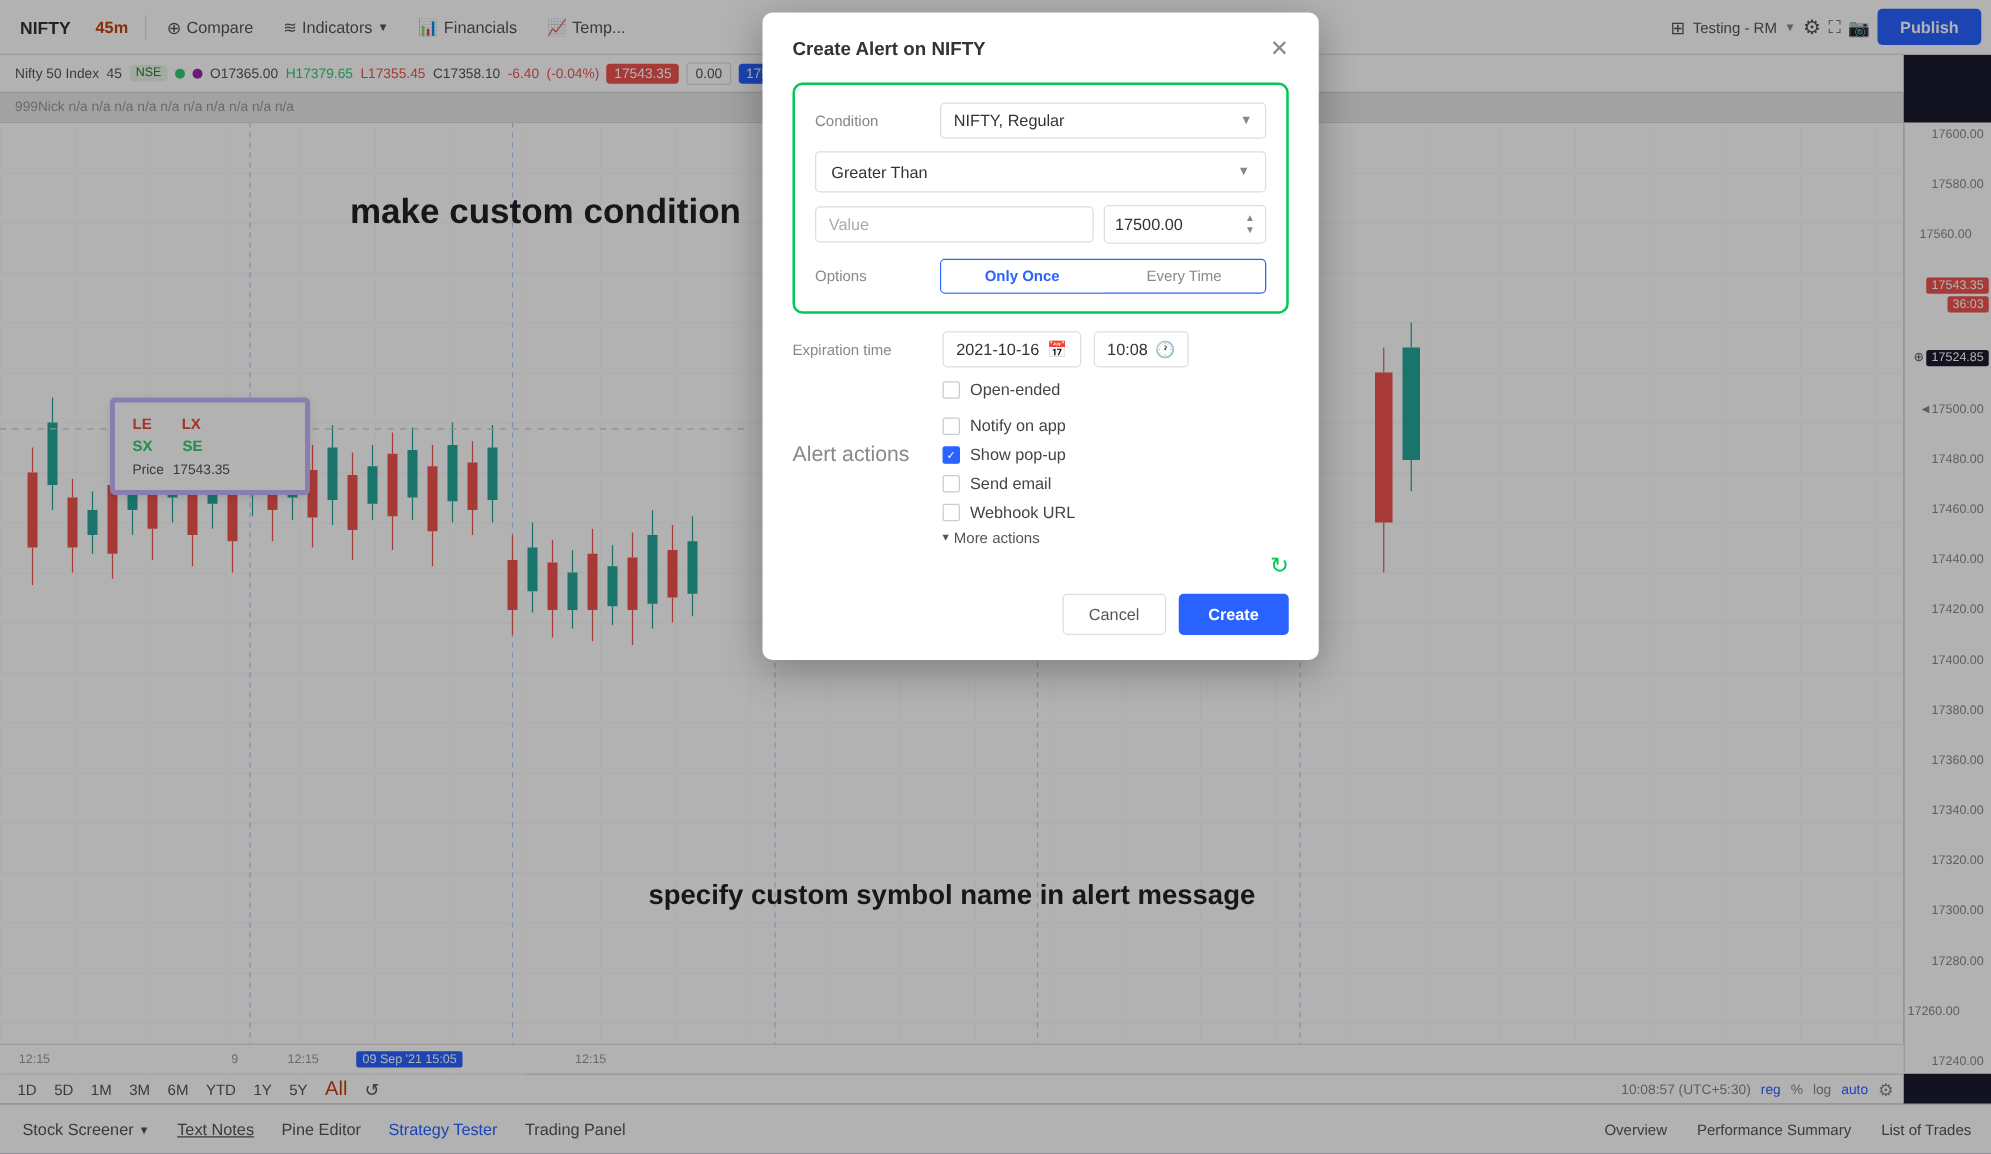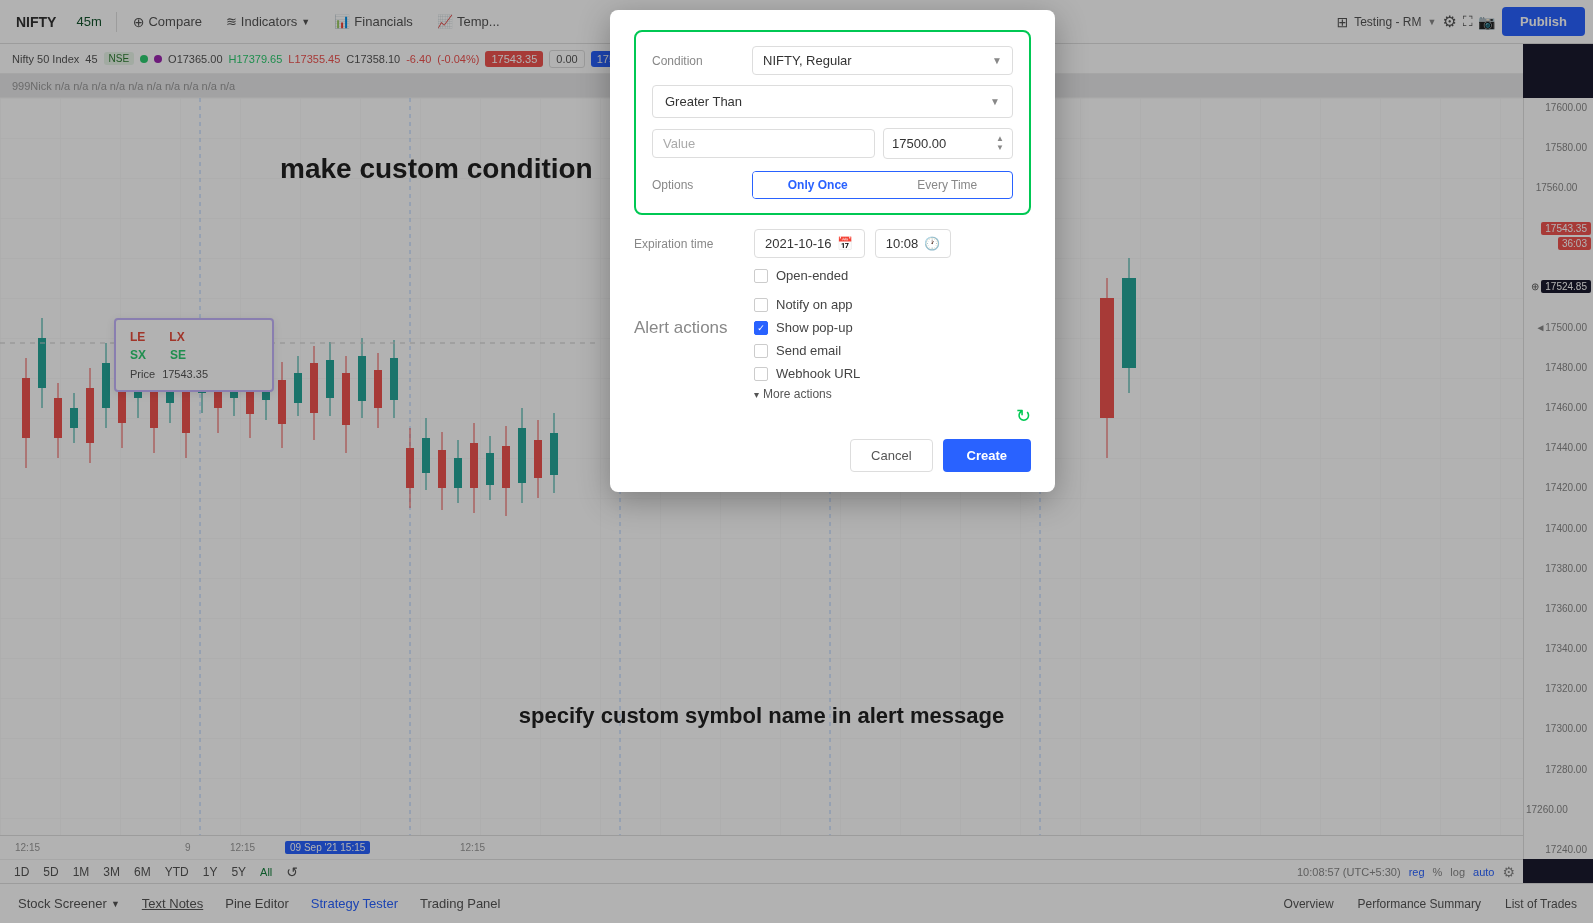--- a/index.html
+++ b/index.html
@@ -3,21 +3,21 @@
   <meta charset="utf-8">
   <style>
     * { box-sizing: border-box; margin: 0; padding: 0; }
     body { font-family: -apple-system, BlinkMacSystemFont, 'Segoe UI', sans-serif; background: #1a1a2e; color: #333; overflow: hidden; width: 1593px; height: 923px; position: relative; }
   </style>
 </head>
 <body>
 
 <div style="display:flex; align-items:center; height:44px; background:#fff; border-bottom:1px solid #e0e0e0; padding:0 8px; gap:4px; position:absolute; top:0; left:0; right:0; z-index:10;">
   <span style="font-weight:700; font-size:14px; color:#333; padding:4px 8px;">NIFTY</span>
-  <span style="font-size:13px; color:#14532d; padding:4px 8px; border-radius:4px; cursor:pointer;">45m</span>
+  <span style="font-size:13px; color:#c2410c; padding:4px 8px; border-radius:4px; cursor:pointer;font-weight:bold;">45m</span>
   <div style="width:1px; height:20px; background:#e0e0e0; margin:0 2px;"></div>
   <button style="display:flex;align-items:center;gap:4px;padding:4px 10px;border-radius:4px;cursor:pointer;font-size:13px;color:#555;border:none;background:transparent;">
     <span style="font-size:14px;">⊕</span>
     <span>Compare</span>
   </button>
   <button style="display:flex;align-items:center;gap:4px;padding:4px 10px;border-radius:4px;cursor:pointer;font-size:13px;color:#555;border:none;background:transparent;">
     <span>≋</span>
     <span>Indicators</span>
     <span style="font-size:9px;">▼</span>
   </button>
@@ -224,54 +224,54 @@
     <line x1="1129" y1="160" x2="1129" y2="180" stroke="#26a69a" stroke-width="1"></line>
     <line x1="1129" y1="270" x2="1129" y2="295" stroke="#26a69a" stroke-width="1"></line>
 
     <line x1="0" y1="245" x2="600" y2="245" stroke="#ccc" stroke-width="1" stroke-dasharray="5,5"></line>
   </svg>
 
   <div style="position:absolute;bottom:130px;left:0px;right:0px;font-size:22px;font-weight:900;color:#222;z-index:6;text-align:center;">specify custom symbol name in alert message</div>
 
   <div style="position:absolute;top:55px;left:280px;font-size:28px;font-weight:900;color:#222;z-index:6;">make custom condition</div>
 
-  <div style="position:absolute;left:88px;top:220px;background:#fff;border:2px solid #c4b5fd;border-radius:4px;padding:10px 14px;font-size:12px;z-index:5;min-width:160px;box-shadow:0 2px 8px rgba(0,0,0,0.1);margin-left:26px;">
+  <div style="position:absolute;left:88px;top:220px;background:#fff;border:4px solid #c4b5fd;border-radius:4px;padding:10px 14px;font-size:12px;z-index:5;min-width:160px;box-shadow:0 2px 8px rgba(0,0,0,0.1);">
     <div style="display:flex;gap:24px;margin-bottom:4px;">
       <span style="color:#e74c3c;font-weight:600;">LE</span>
       <span style="color:#e74c3c;font-weight:600;">LX</span>
     </div>
     <div style="display:flex;gap:24px;margin-bottom:6px;">
       <span style="color:#2ecc71;font-weight:600;">SX</span>
       <span style="color:#2ecc71;font-weight:600;">SE</span>
     </div>
     <div style="color:#555;font-size:11px;">
       <span>Price</span>
       <span style="margin-left:4px;">17543.35</span>
     </div>
   </div>
 </div>
 
 <div style="position:absolute;bottom:64px;left:0;right:70px;height:24px;background:#fff;border-top:1px solid #e0e0e0;display:flex;align-items:center;padding:0 10px;font-size:10px;color:#999;overflow:hidden;">
   <span style="position:absolute;left:15px;">12:15</span>
   <span style="position:absolute;left:185px;">9</span>
   <span style="position:absolute;left:230px;">12:15</span>
-  <span style="position:absolute;left:285px;white-space:nowrap;background:#2962ff;color:#fff;padding:1px 5px;border-radius:2px;">09 Sep '21  15:15</span>
+  <span style="position:absolute;left:285px;white-space:nowrap;background:#2962ff;color:#fff;padding:1px 5px;border-radius:2px;">09 Sep '21  15:05</span>
   <span style="position:absolute;left:460px;">12:15</span>
 </div>
 
 <div style="position:absolute;bottom:40px;left:0;width:420px;height:24px;background:#fff;border-top:1px solid #f0f0f0;display:flex;align-items:center;padding:0 8px;gap:2px;font-size:12px;">
   <button style="padding:2px 6px;border-radius:3px;cursor:pointer;color:#555;border:none;background:transparent;font-size:12px;">1D</button>
   <button style="padding:2px 6px;border-radius:3px;cursor:pointer;color:#555;border:none;background:transparent;font-size:12px;">5D</button>
   <button style="padding:2px 6px;border-radius:3px;cursor:pointer;color:#555;border:none;background:transparent;font-size:12px;">1M</button>
   <button style="padding:2px 6px;border-radius:3px;cursor:pointer;color:#555;border:none;background:transparent;font-size:12px;">3M</button>
   <button style="padding:2px 6px;border-radius:3px;cursor:pointer;color:#555;border:none;background:transparent;font-size:12px;">6M</button>
   <button style="padding:2px 6px;border-radius:3px;cursor:pointer;color:#555;border:none;background:transparent;font-size:12px;">YTD</button>
   <button style="padding:2px 6px;border-radius:3px;cursor:pointer;color:#555;border:none;background:transparent;font-size:12px;">1Y</button>
   <button style="padding:2px 6px;border-radius:3px;cursor:pointer;color:#555;border:none;background:transparent;font-size:12px;">5Y</button>
-  <button style="padding:2px 6px;border-radius:3px;cursor:pointer;color:#15803d;border:none;background:transparent;font-size:11px;">All</button>
+  <button style="padding:2px 6px;border-radius:3px;cursor:pointer;color:#c2410c;border:none;background:transparent;font-size:16px;">All</button>
   <button style="padding:2px 6px;border-radius:3px;cursor:pointer;color:#555;border:none;background:transparent;font-size:14px;">↺</button>
 </div>
 
 <div style="position:absolute;bottom:40px;right:70px;left:420px;height:24px;background:#fff;border-top:1px solid #e0e0e0;display:flex;align-items:center;justify-content:flex-end;padding:0 8px;font-size:11px;color:#888;gap:8px;">
   <span>10:08:57 (UTC+5:30)</span>
   <span style="color:#2962ff;cursor:pointer;">reg</span>
   <span style="cursor:pointer;">%</span>
   <span style="cursor:pointer;">log</span>
   <span style="color:#2962ff;cursor:pointer;">auto</span>
   <button style="background:transparent;border:none;cursor:pointer;font-size:14px;color:#888;">⚙</button>
@@ -326,20 +326,24 @@
   <div style="display:flex;align-items:center;gap:8px;">
     <span style="font-size:12px;color:#555;cursor:pointer;padding:4px 8px;">Overview</span>
     <span style="font-size:12px;color:#555;cursor:pointer;padding:4px 8px;">Performance Summary</span>
     <span style="font-size:12px;color:#555;cursor:pointer;padding:4px 8px;">List of Trades</span>
   </div>
 </div>
 
 <div style="position:absolute;top:0;left:0;right:0;bottom:0;background:rgba(0,0,0,0.3);z-index:100;">
   <div style="position:absolute;left:610px;top:10px;width:445px;background:#fff;border-radius:8px;padding:20px 24px;box-shadow:0 8px 32px rgba(0,0,0,0.3);">
 
+    <div style="display:flex;align-items:center;justify-content:space-between;margin-bottom:18px;">
+      <span style="font-size:15px;font-weight:600;color:#333;">Create Alert on NIFTY</span>
+      <button style="background:transparent;border:none;cursor:pointer;font-size:18px;color:#888;line-height:1;">✕</button>
+    </div>
 
     <div style="border:2.5px solid #00c853;border-radius:8px;padding:14px 16px;margin-bottom:14px;">
 
       <div style="display:flex;align-items:center;margin-bottom:10px;gap:10px;">
         <span style="font-size:12px;color:#888;width:90px;flex-shrink:0;">Condition</span>
         <div style="flex:1;border:1px solid #ddd;border-radius:4px;padding:6px 10px;font-size:13px;display:flex;align-items:center;justify-content:space-between;cursor:pointer;background:#fff;">
           <span>NIFTY, Regular</span>
           <span style="font-size:10px;color:#888;">▼</span>
         </div>
       </div>

